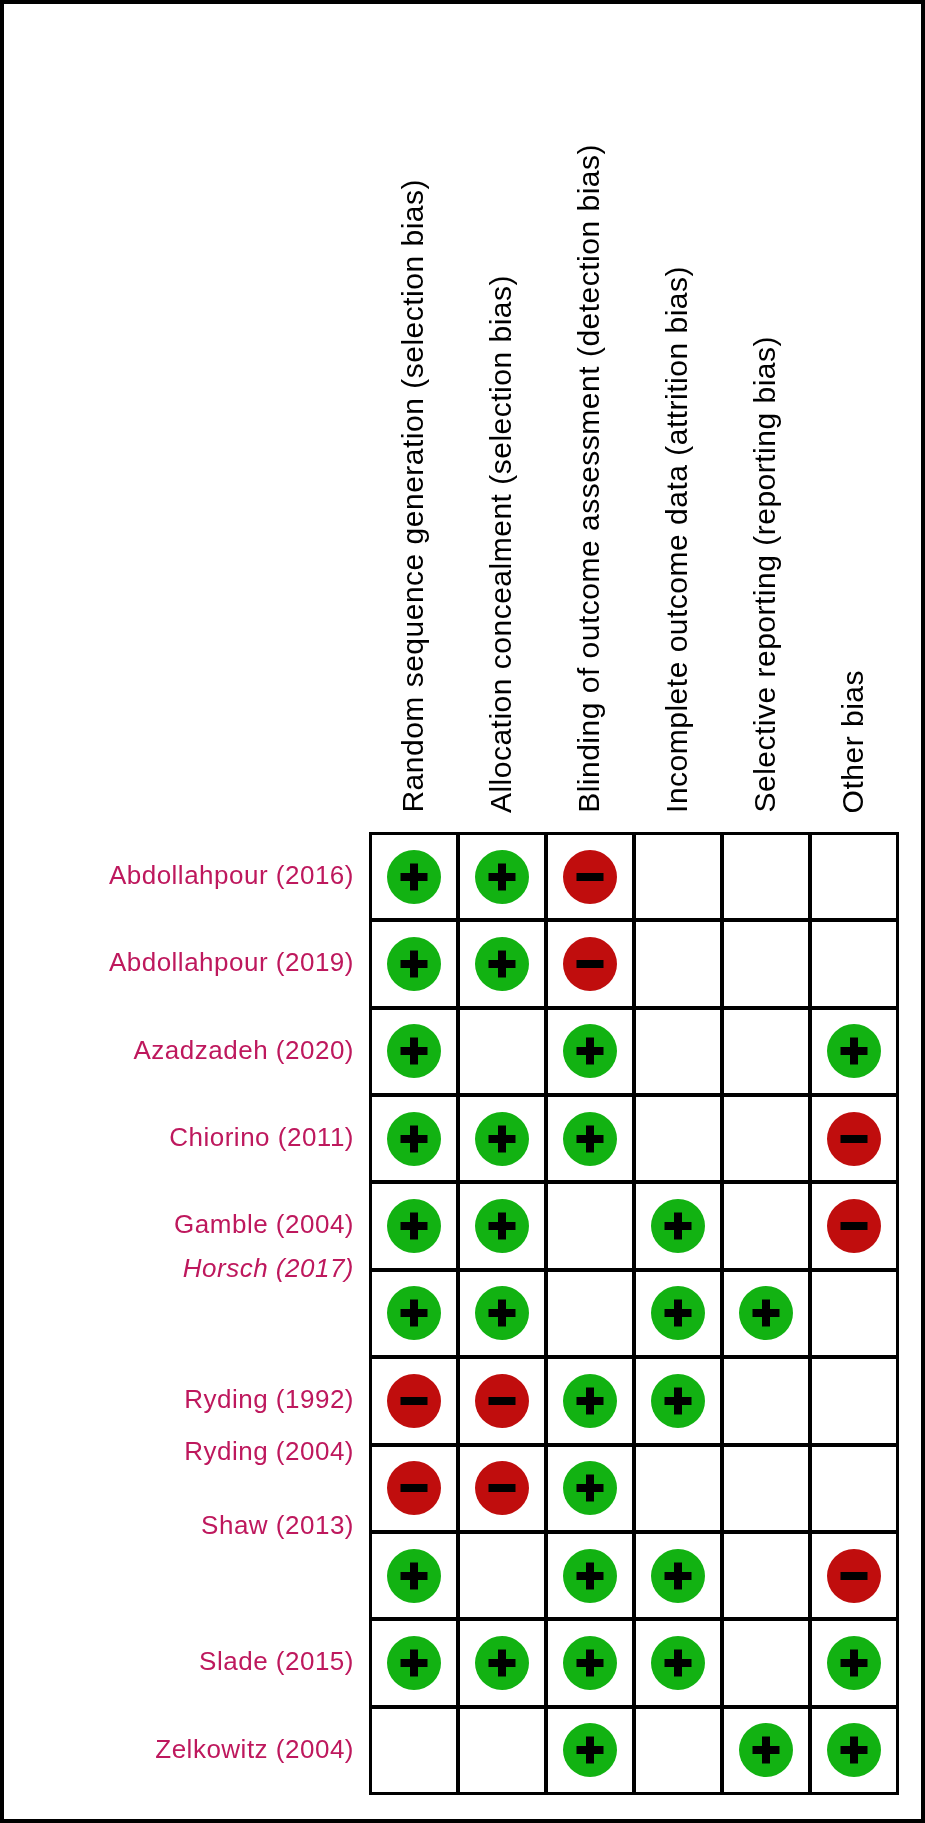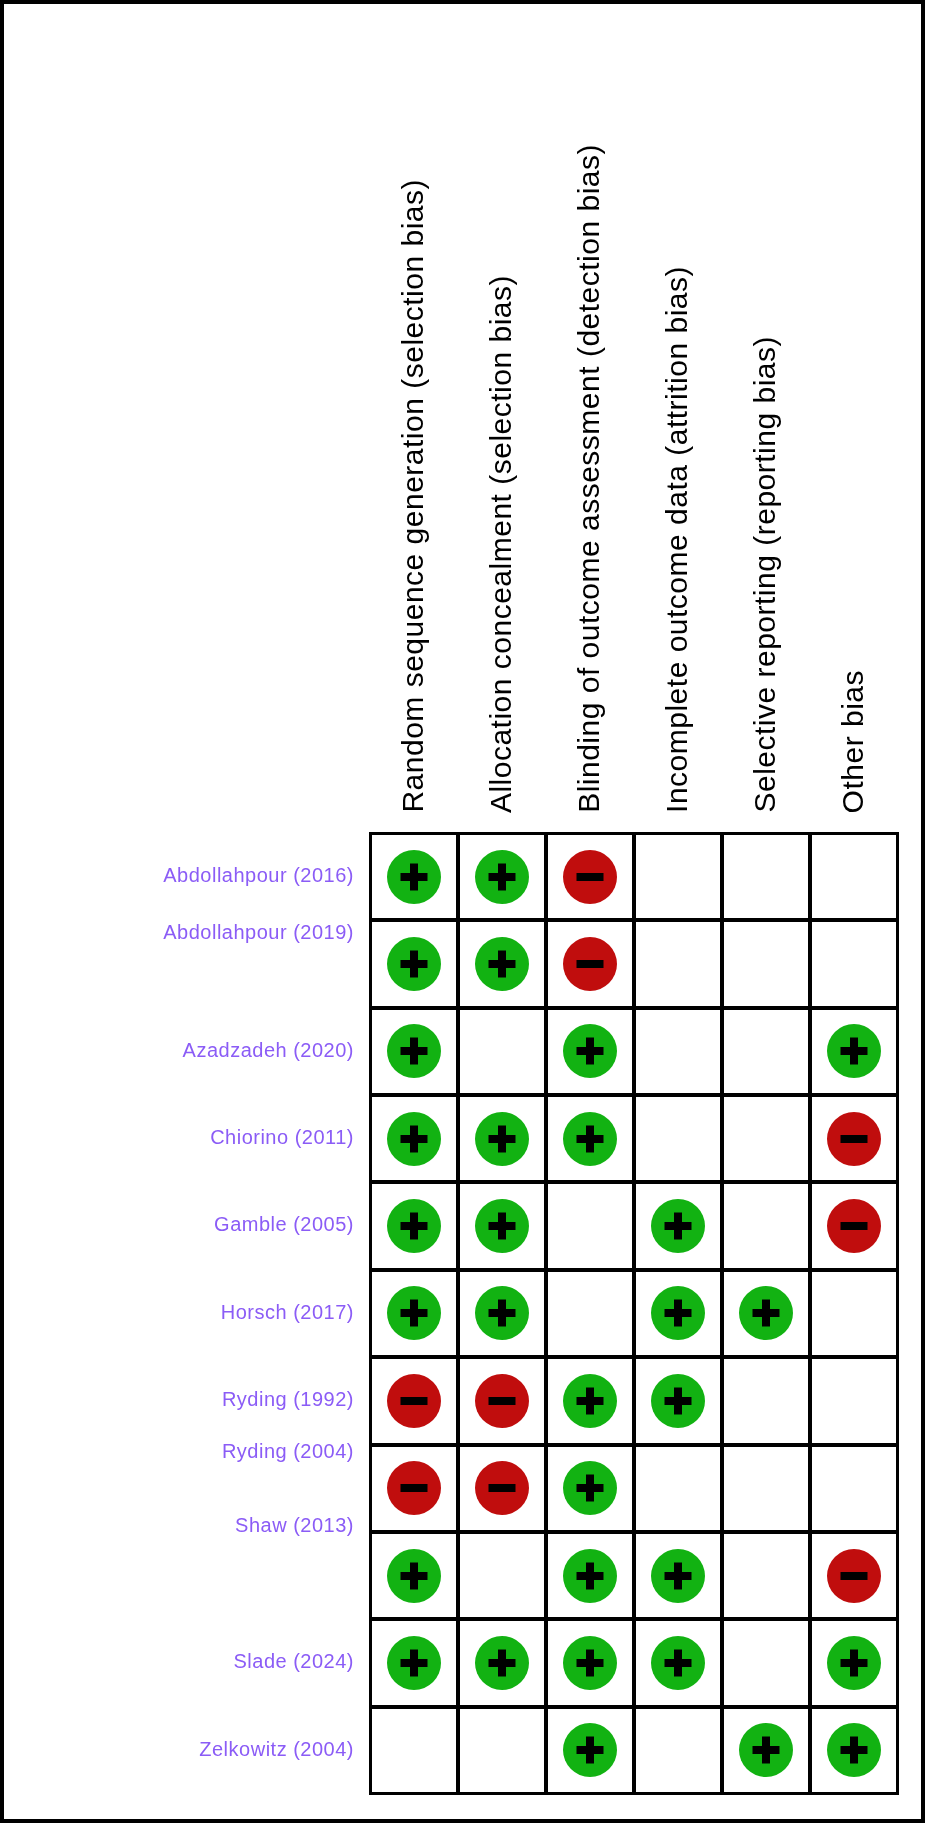--- a/index.html
+++ b/index.html
@@ -42,22 +42,22 @@
   }
   
   .row-label {
     position: absolute;
     left: 0;
     width: 354px;
     height: 87px;
     display: flex;
     align-items: center;
     justify-content: flex-end;
-    font-size: 20px;
-    color: #8b5cf6;
+    font-size: 26px;
+    color: #be185d;
     white-space: nowrap;
     letter-spacing: 0.5px;
   }
   
   .grid {
     position: absolute;
     left: 369px;
     top: 832px;
     width: 528px;
     height: 961px;
@@ -123,29 +123,29 @@
   </div>
       <div class="col-header" style="left: 721px;">
     <span class="vtext">Selective reporting (reporting bias)</span>
   </div>
       <div class="col-header" style="left: 809px;">
     <span class="vtext">Other bias</span>
   </div>
     </div>
   <div id="row-labels">
       <div class="row-label" style="top: 832px; height: 87px;">Abdollahpour (2016)</div>
-      <div class="row-label" style="top: 889px; height: 87px;">Abdollahpour (2019)</div>
+      <div class="row-label" style="top: 919px; height: 87px;">Abdollahpour (2019)</div>
       <div class="row-label" style="top: 1007px; height: 87px;">Azadzadeh (2020)</div>
       <div class="row-label" style="top: 1094px; height: 87px;">Chiorino (2011)</div>
-      <div class="row-label" style="top: 1181px; height: 87px;">Gamble (2005)</div>
-      <div class="row-label" style="top: 1269px; height: 87px;">Horsch (2017)</div>
+      <div class="row-label" style="top: 1181px; height: 87px;">Gamble (2004)</div>
+      <div class="row-label" style="top: 1225px; height: 87px; font-style: italic;">Horsch (2017)</div>
       <div class="row-label" style="top: 1356px; height: 87px;">Ryding (1992)</div>
       <div class="row-label" style="top: 1408px; height: 87px;">Ryding (2004)</div>
       <div class="row-label" style="top: 1482px; height: 87px;">Shaw (2013)</div>
-      <div class="row-label" style="top: 1618px; height: 87px;">Slade (2024)</div>
+      <div class="row-label" style="top: 1618px; height: 87px;">Slade (2015)</div>
       <div class="row-label" style="top: 1706px; height: 87px;">Zelkowitz (2004)</div>
     </div>
   <div id="grid" class="grid">
       <div class="cell">
         <div class="dot plus"></div>
       </div>
       <div class="cell">
         <div class="dot plus"></div>
       </div>
       <div class="cell">

